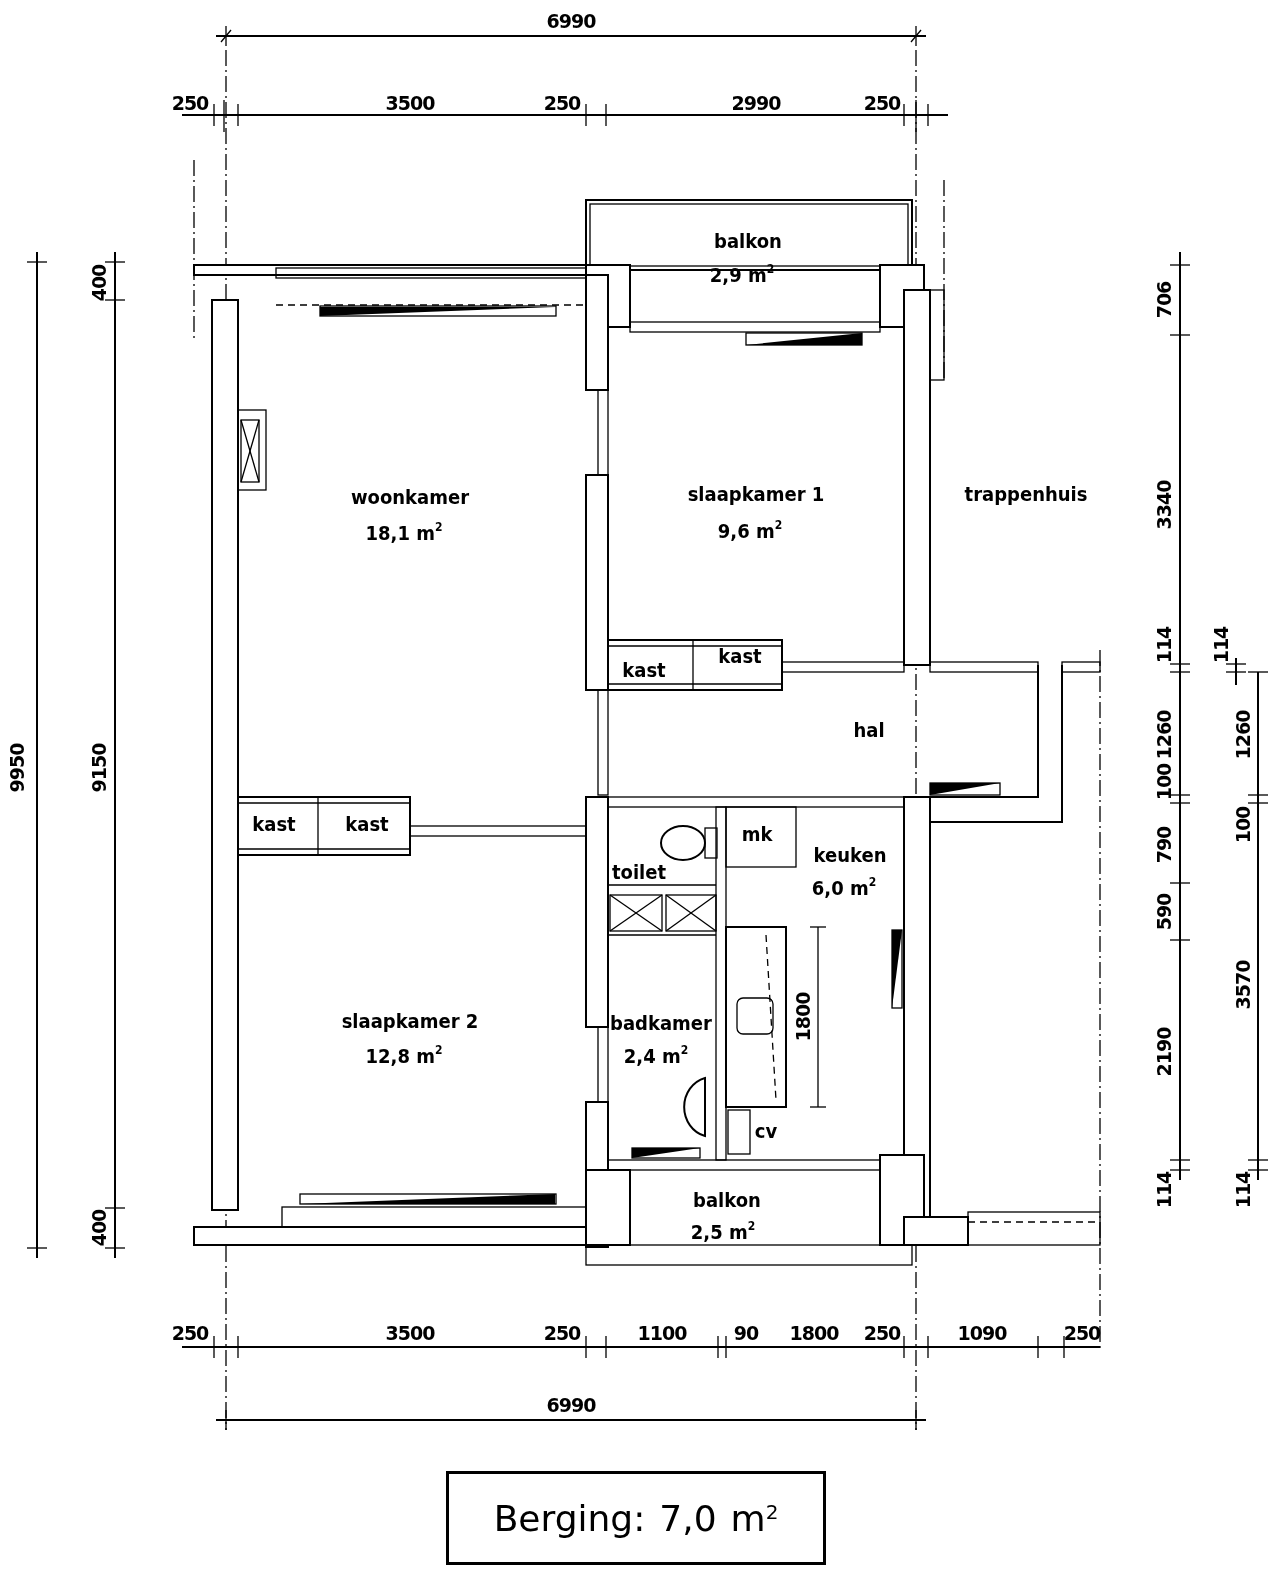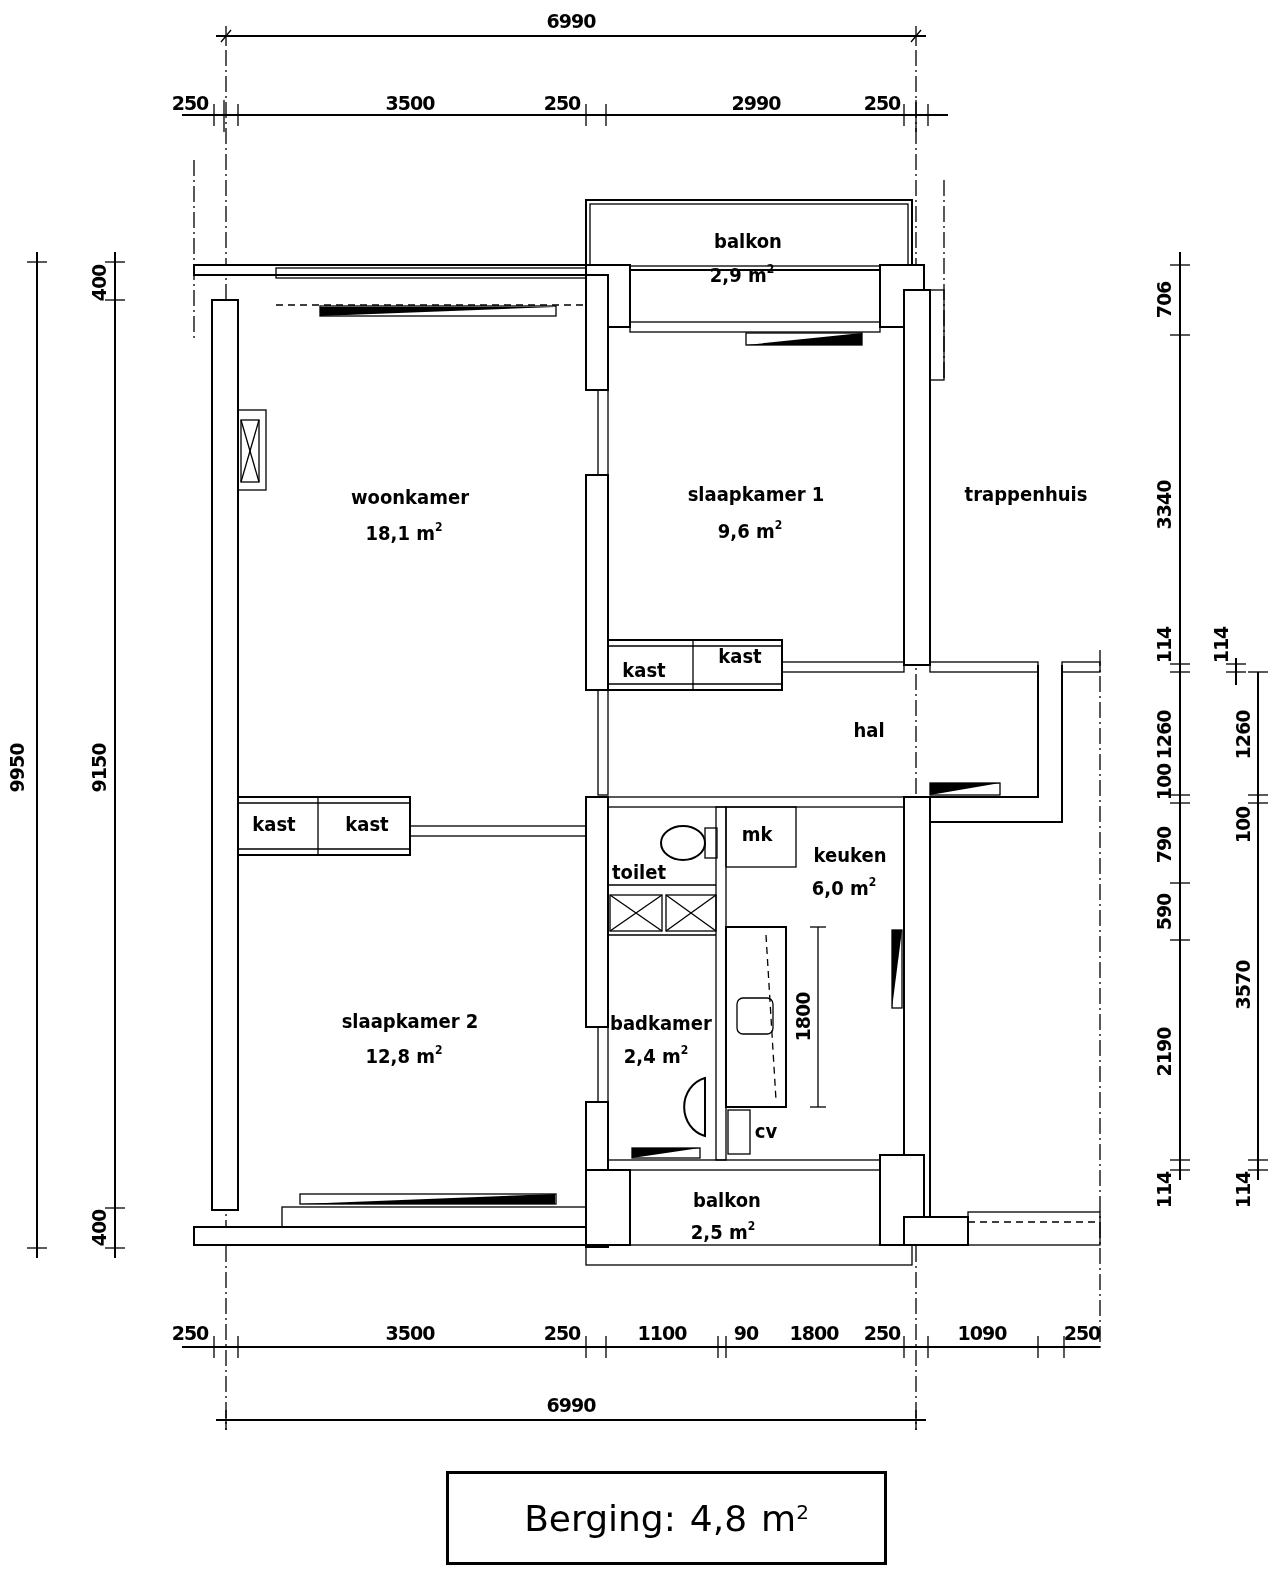--- a/index.html
+++ b/index.html
@@ -10,21 +10,21 @@
   .lt { stroke:#000; stroke-width:1.3; fill:none; }
   .dash { stroke:#000; stroke-width:1.3; fill:none; stroke-dasharray:16 4 2 4; }
   .dsh { stroke:#000; stroke-width:1.3; fill:none; stroke-dasharray:7 5; }
   .wall { fill:#fff; stroke:#000; stroke-width:2; }
   .blk { fill:#000; }
   .lbl { font-family:"DejaVu Sans Condensed","DejaVu Sans", sans-serif; font-weight:bold;
          font-size:20px; fill:#000; text-anchor:middle; }
   .dim { font-family:"DejaVu Sans", sans-serif; font-weight:bold; font-size:19px; fill:#000;
          text-anchor:middle; letter-spacing:-1px; }
   .sup { font-size:12px; }
-  .berging { position:absolute; left:446px; top:1471px; width:441px; height:94px;
+  .berging { position:absolute; left:446px; top:1471px; width:380px; height:94px;
              border:3px solid #000; box-sizing:border-box; display:flex; align-items:center;
              justify-content:center; font-family:"DejaVu Sans", sans-serif; font-size:36px; }
   .berging sup { font-size:20px; position:relative; top:-6px; }
   .berging .gap { display:inline-block; width:14px; }
 </style>
 </head>
 <body>
 
 <svg width="1280" height="1581" viewBox="0 0 1280 1581">
 
@@ -291,17 +291,17 @@
   </g>
   <g>
     <text class="lbl" x="727" y="1207">balkon</text>
     <text class="lbl" x="723" y="1239"><tspan>2,5</tspan> <tspan>m</tspan><tspan class="sup" dy="-9">2</tspan></text>
   </g>
 </svg>
 
 <div class="berging">
   <span>Berging:</span>
   <span class="gap"></span>
-  <span>4,8</span>
+  <span>7,0</span>
   <span class="gap"></span>
   <span>m</span>
     <sup>2</sup>
 </div>
 
 </body></html>

